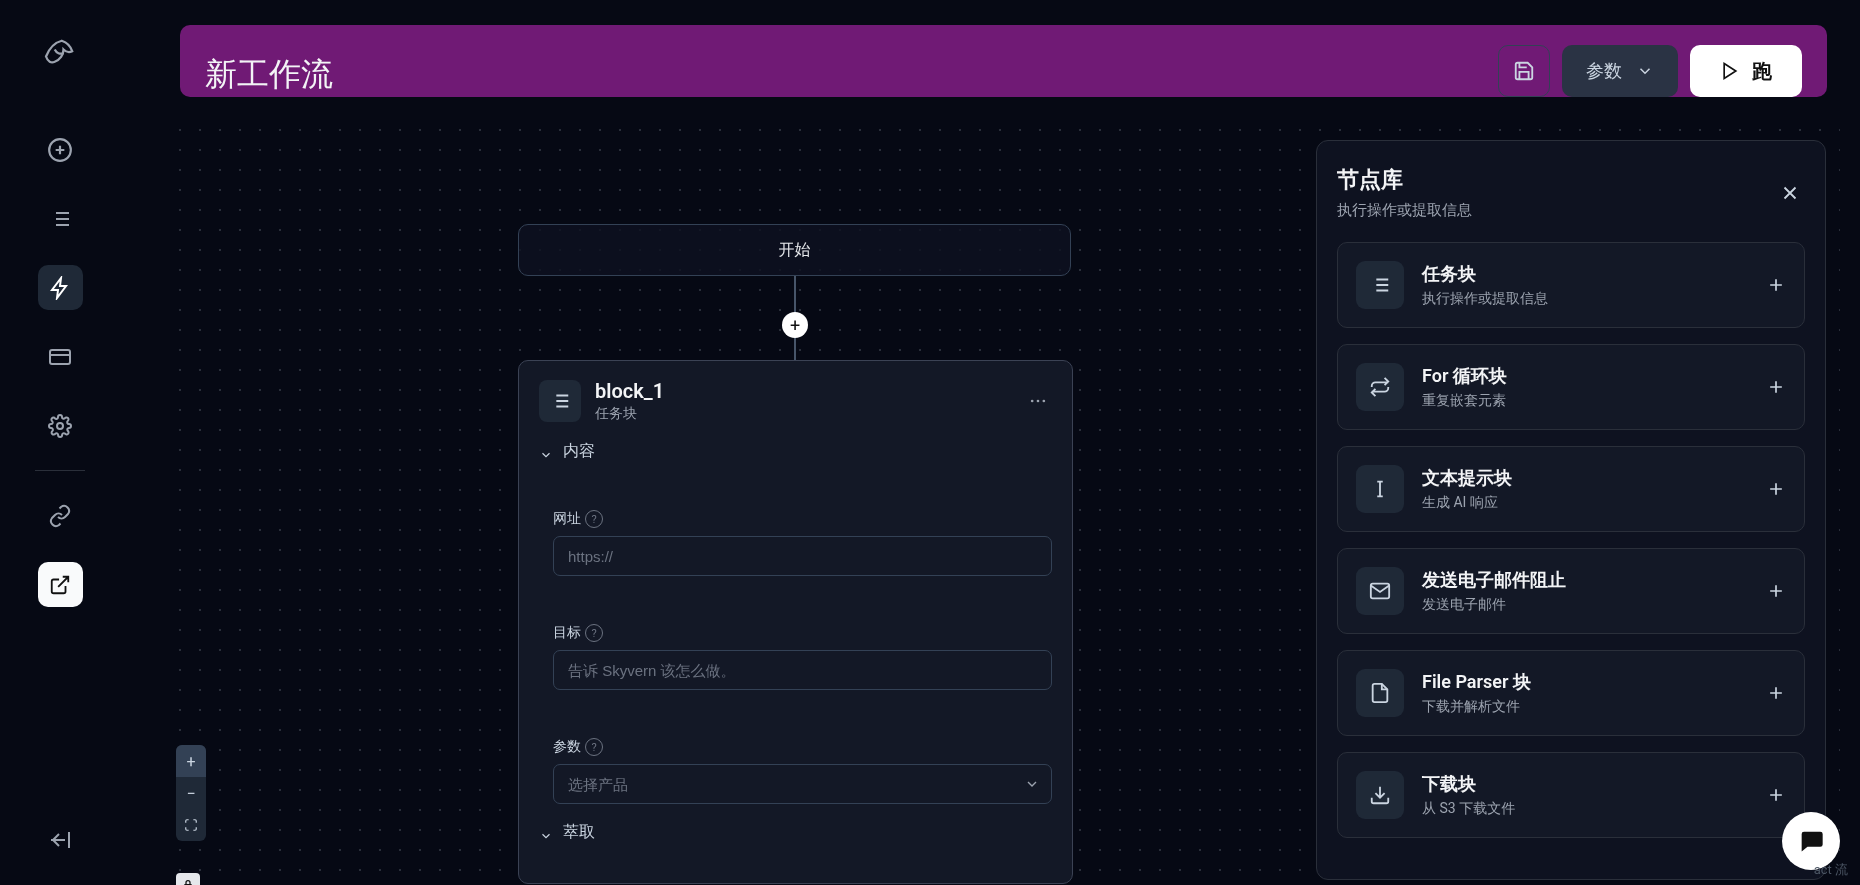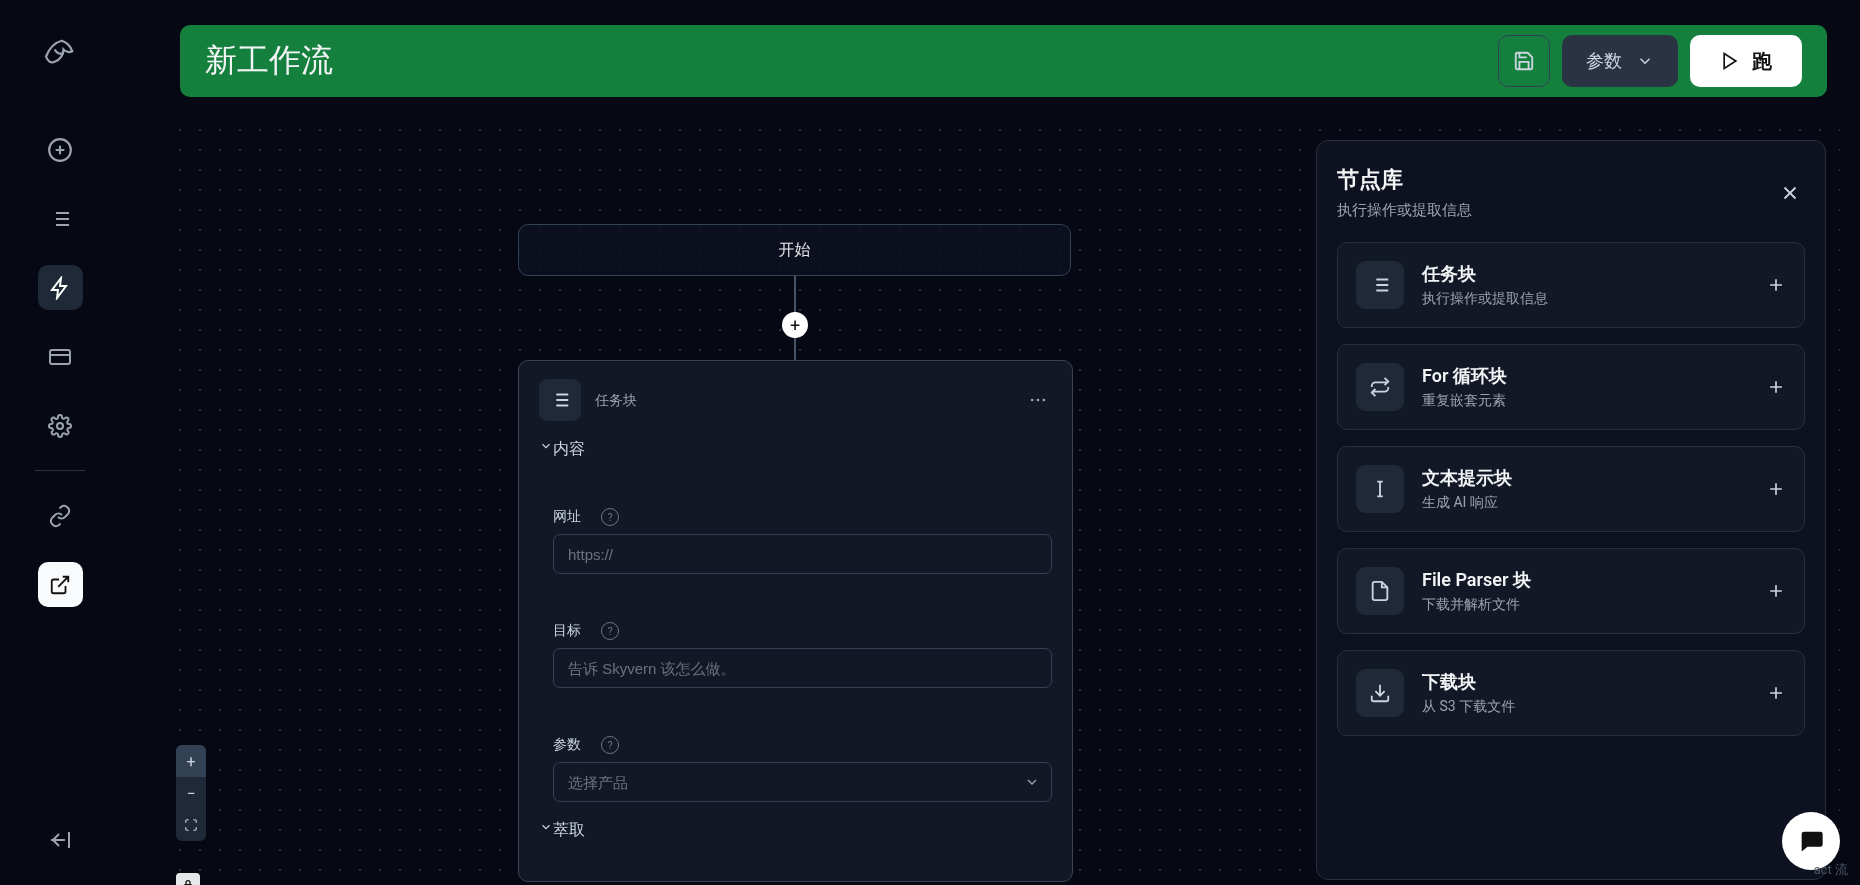--- a/index.html
+++ b/index.html
@@ -26,24 +26,24 @@
 .nav-item { width:45px;height:45px;display:flex;align-items:center;justify-content:center;color:#9ca3af;margin:12px 0;cursor:pointer;border-radius:10px; }
 .nav-item.active { background:#1f2937;color:#fff; }
 .nav-item.highlight { background:#f9fafb;color:#111; }
 .nav-divider { width:50px;height:1px;background:#2a2f3a;margin:10px 0; }
 .collapse-btn { position:absolute;bottom:25px;left:50%;transform:translateX(-50%);width:40px;height:40px;display:flex;align-items:center;justify-content:center;color:#9ca3af;cursor:pointer; }
 
 .header {
   position:absolute;
   left:180px; top:25px;
   width:1647px; height:72px;
-  background:#15803d;
+  background:#701a75;
   border-radius:10px;
   display:flex;
-  align-items:center;
+  align-items:flex-end;
   padding:0 25px;
 }
 .header-title { font-size:32px;font-weight:500;color:#f3f4f6;flex:1; }
 .icon-btn { width:52px;height:52px;border:1px solid #334155;border-radius:10px;display:flex;align-items:center;justify-content:center;color:#cbd5e1;cursor:pointer;margin-left:12px; }
 .param-btn { height:52px;padding:0 24px;background:#2a3344;border-radius:10px;display:flex;align-items:center;color:#cbd5e1;font-size:18px;cursor:pointer;margin-left:12px;gap:14px; }
 .run-btn { height:52px;padding:0 30px;background:#fff;border-radius:10px;display:flex;align-items:center;color:#111;font-size:20px;font-weight:600;cursor:pointer;margin-left:12px;gap:12px; }
 
 .canvas {
   position:absolute;
   left:170px; top:120px;
@@ -78,24 +78,24 @@
   background:#131826;
   padding:18px 20px 24px 20px;
 }
 .block-head { display:flex;align-items:center;gap:14px;margin-bottom:18px; }
 .block-head-icon { width:42px;height:42px;background:#1f2937;border-radius:8px;display:flex;align-items:center;justify-content:center;color:#cbd5e1; }
 .block-head-text { flex:1; }
 .block-name { font-size:20px;font-weight:600;color:#f3f4f6; }
 .block-type { font-size:14px;color:#9ca3af;margin-top:2px; }
 .block-menu { color:#9ca3af;cursor:pointer;font-size:20px;padding:4px; }
 
-.section-row { display:flex;align-items:flex-start;color:#cbd5e1;font-size:16px;cursor:pointer;margin:10px 0 14px 0; }
+.section-row { display:flex;align-items:flex-end;gap:10px;color:#cbd5e1;font-size:16px;cursor:pointer;margin:10px 0 14px 0; }
 .chev-sm { width:14px;height:14px; }
 .field { margin:0 0 18px 14px; }
-.field-label { display:flex;align-items:flex-end;gap:20px;font-size:14px;color:#cbd5e1;margin-bottom:8px;margin-top:48px; }
+.field-label { display:flex;align-items:flex-end;gap:4px;font-size:14px;color:#cbd5e1;margin-bottom:8px;margin-top:48px; }
 .help { width:18px;height:18px;border:1px solid #6b7280;border-radius:50%;display:flex;align-items:center;justify-content:center;font-size:11px;color:#6b7280; }
 .input {
   width:100%;height:40px;
   background:transparent;
   border:1px solid #334155;
   border-radius:7px;
   padding:0 14px;
   color:#e5e7eb;
   font-size:15px;
 }
@@ -250,20 +250,21 @@
 <div class="edge-plus">+</div>
 
 <div class="block-node">
   <div class="block-head">
     <div class="block-head-icon">
       <svg width="22" height="22" viewBox="0 0 24 24" fill="none" stroke="currentColor" stroke-width="2">
           <path d="M8 6h13M8 12h13M8 18h13M3 6h.01M3 12h.01M3 18h.01"></path>
         </svg>
     </div>
     <div class="block-head-text">
+      <div class="block-name">block_1</div>
       <div class="block-type">任务块</div>
     </div>
     <div class="block-menu">
       <svg width="20" height="20" viewBox="0 0 24 24" fill="currentColor">
           <circle cx="5" cy="12" r="1.6"></circle>
           <circle cx="12" cy="12" r="1.6"></circle>
           <circle cx="19" cy="12" r="1.6"></circle>
         </svg>
     </div>
   </div>
@@ -385,20 +386,37 @@
         </div>
         <div class="lib-plus">
           <svg width="20" height="20" viewBox="0 0 24 24" fill="none" stroke="currentColor" stroke-width="2">
             <path d="M12 5v14M5 12h14"></path>
           </svg>
         </div>
       </div>
       <div class="lib-item">
         <div class="lib-icon">
           <svg width="22" height="22" viewBox="0 0 24 24" fill="none" stroke="currentColor" stroke-width="2">
+            <rect x="2" y="4" width="20" height="16" rx="2"></rect>
+            <path d="M22 6l-10 7L2 6"></path>
+          </svg>
+        </div>
+        <div class="lib-text">
+          <div class="lib-name">发送电子邮件阻止</div>
+          <div class="lib-desc">发送电子邮件</div>
+        </div>
+        <div class="lib-plus">
+          <svg width="20" height="20" viewBox="0 0 24 24" fill="none" stroke="currentColor" stroke-width="2">
+            <path d="M12 5v14M5 12h14"></path>
+          </svg>
+        </div>
+      </div>
+      <div class="lib-item">
+        <div class="lib-icon">
+          <svg width="22" height="22" viewBox="0 0 24 24" fill="none" stroke="currentColor" stroke-width="2">
             <path d="M14 2H6a2 2 0 00-2 2v16a2 2 0 002 2h12a2 2 0 002-2V8l-6-6z"></path>
             <path d="M14 2v6h6"></path>
           </svg>
         </div>
         <div class="lib-text">
           <div class="lib-name">File Parser 块</div>
           <div class="lib-desc">下载并解析文件</div>
         </div>
         <div class="lib-plus">
           <svg width="20" height="20" viewBox="0 0 24 24" fill="none" stroke="currentColor" stroke-width="2">

